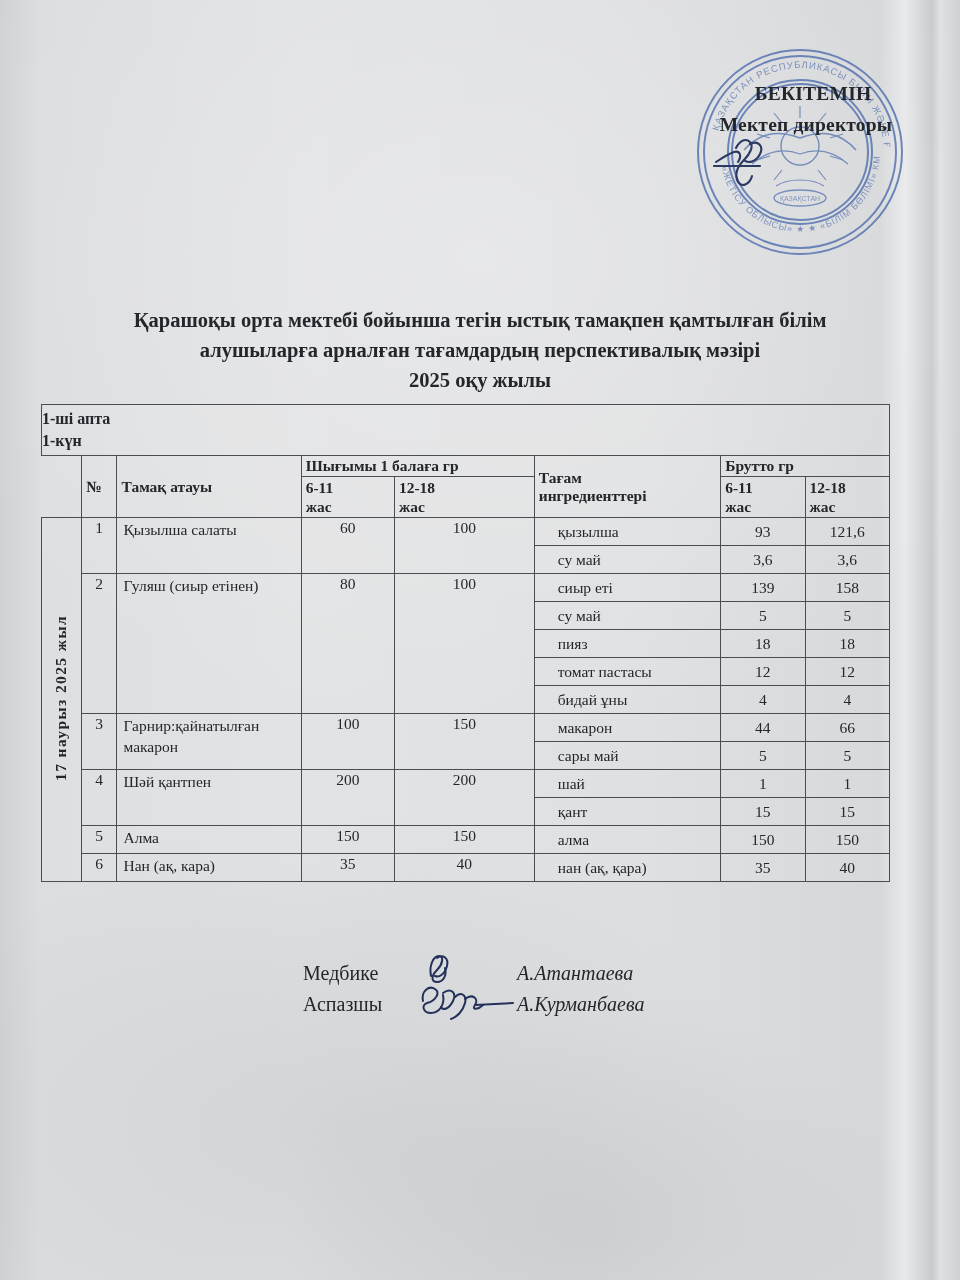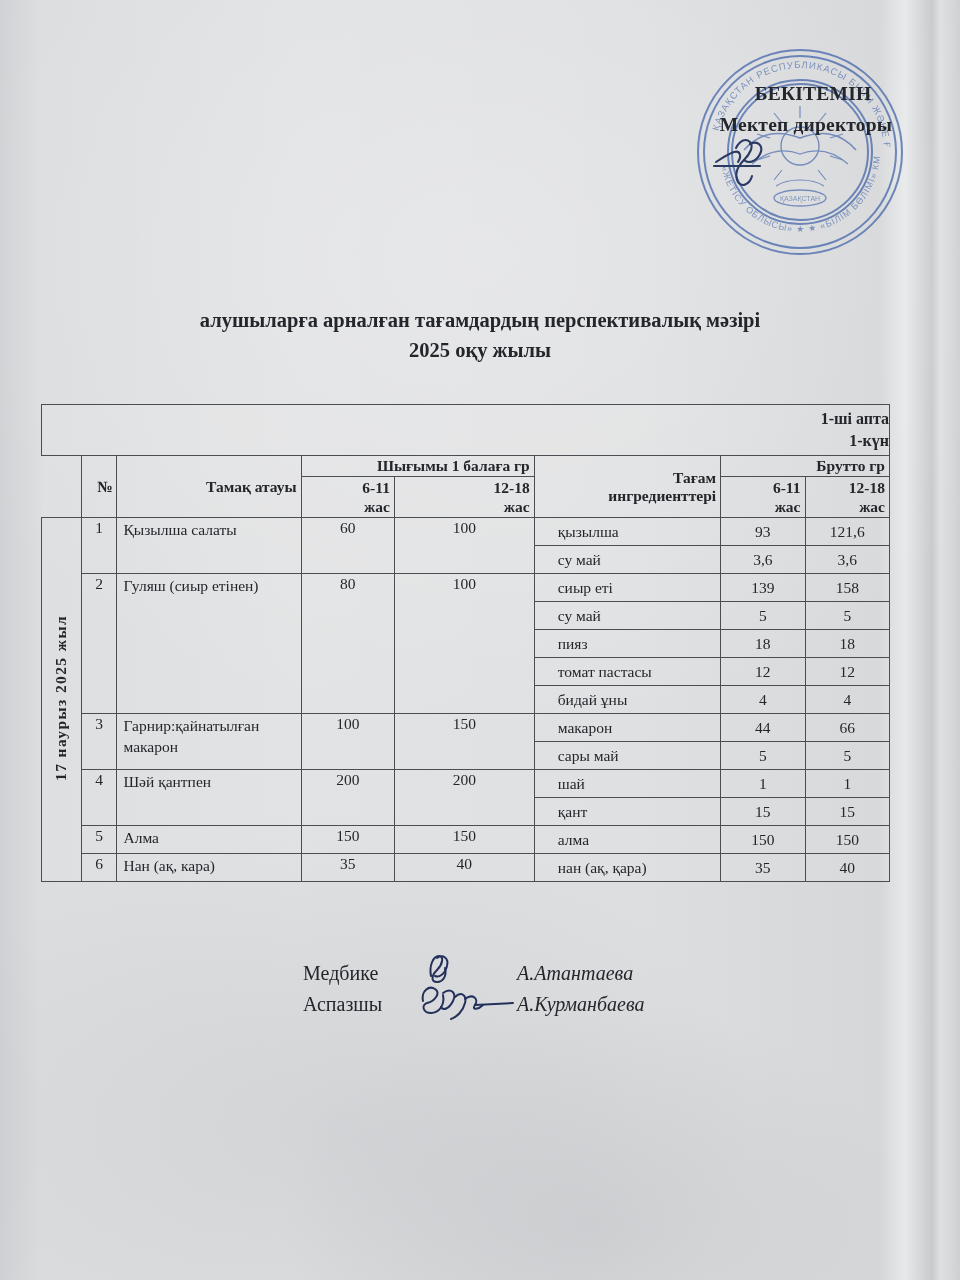--- a/index.html
+++ b/index.html
@@ -44,21 +44,21 @@
   
   #doc-title{
     position:absolute;left:40px;top:305px;width:880px;
     text-align:center;font-weight:bold;font-size:20.5px;line-height:30px;
   }
   
   #tbl-wrap{position:absolute;left:41px;top:404px;width:849px;}
   table{border-collapse:collapse;width:100%;table-layout:fixed;
         font-size:15.5px;background:rgba(255,255,255,.07);}
   th,td{border:1px solid #4a4d52;padding:1px 4px;vertical-align:middle;}
-  th{font-weight:bold;text-align:right;}
+  th{font-weight:bold;text-align:left;}
   td{text-align:center;}
   .c-date{width:36px;}
   .c-no{width:32px;}
   .c-name{width:166px;text-align:left;}
   .c-out{width:84px;}
   .c-out2{width:126px;}
   .c-ing{width:168px;text-align:left;}
   .c-br{width:76px;}
   .c-br2{width:76px;}
   td.name-cell{text-align:left;padding-left:6px;line-height:21px;}
@@ -138,20 +138,21 @@
 <svg id="dir-sign" viewBox="0 0 90 64">
   <g fill="none" stroke="#2a3a63" stroke-width="2.1" stroke-linecap="round">
     <path d="M 4 34 C 10 30 16 26 22 24 C 28 22 30 28 26 34"></path>
     <path d="M 24 20 C 28 12 34 10 38 14 C 42 18 38 26 32 32 C 26 38 22 46 26 54 C 30 60 38 56 40 48"></path>
     <path d="M 38 16 C 46 12 52 18 48 26 C 44 34 36 36 32 32"></path>
     <path d="M 2 38 L 48 38"></path>
   </g>
 </svg>
 
 <div id="doc-title">
+  <div>Қарашоқы орта мектебі бойынша тегін ыстық тамақпен қамтылған білім</div>
   <div>алушыларға арналған тағамдардың перспективалық мәзірі</div>
   <div>2025 оқу жылы</div>
 </div>
 
 <div id="tbl-wrap">
   <table>
     <colgroup>
       <col class="c-date">
         <col class="c-no">
         <col class="c-name">

